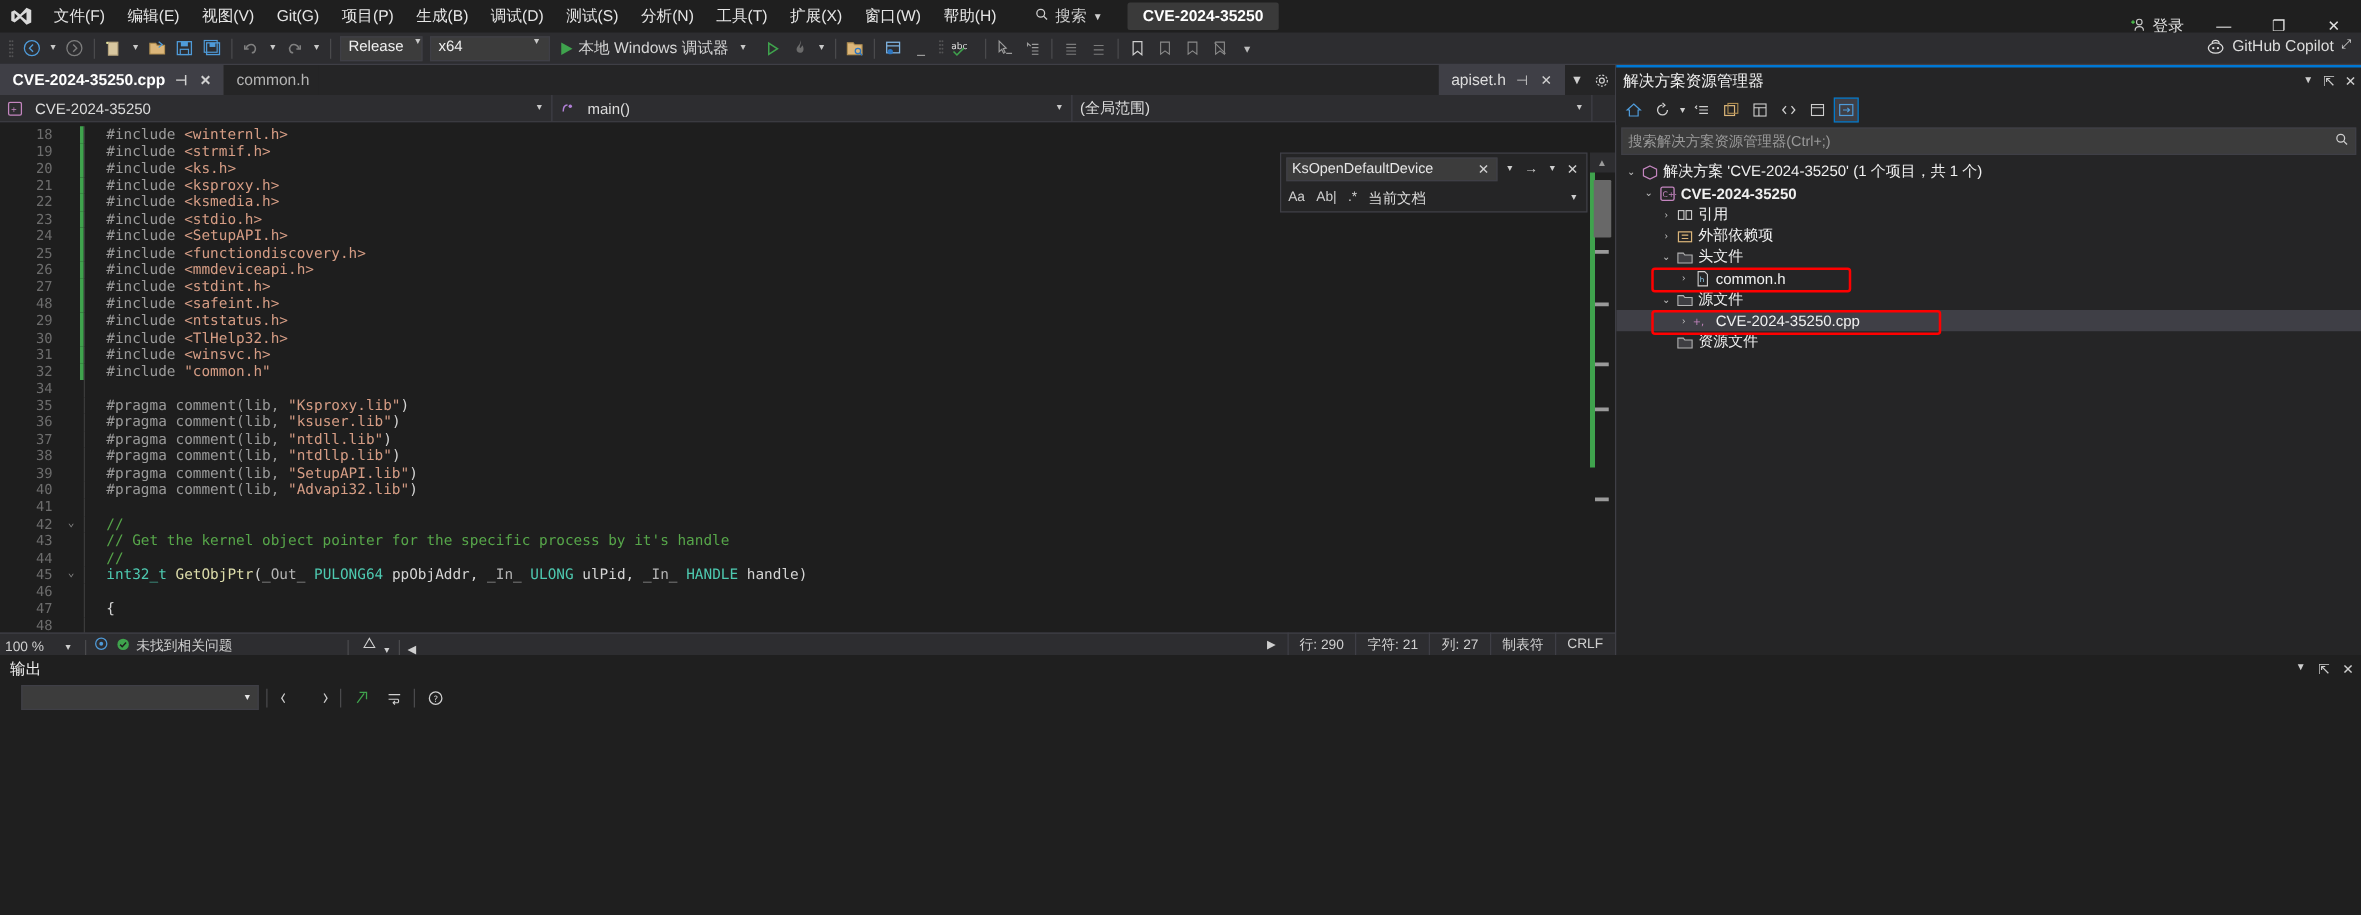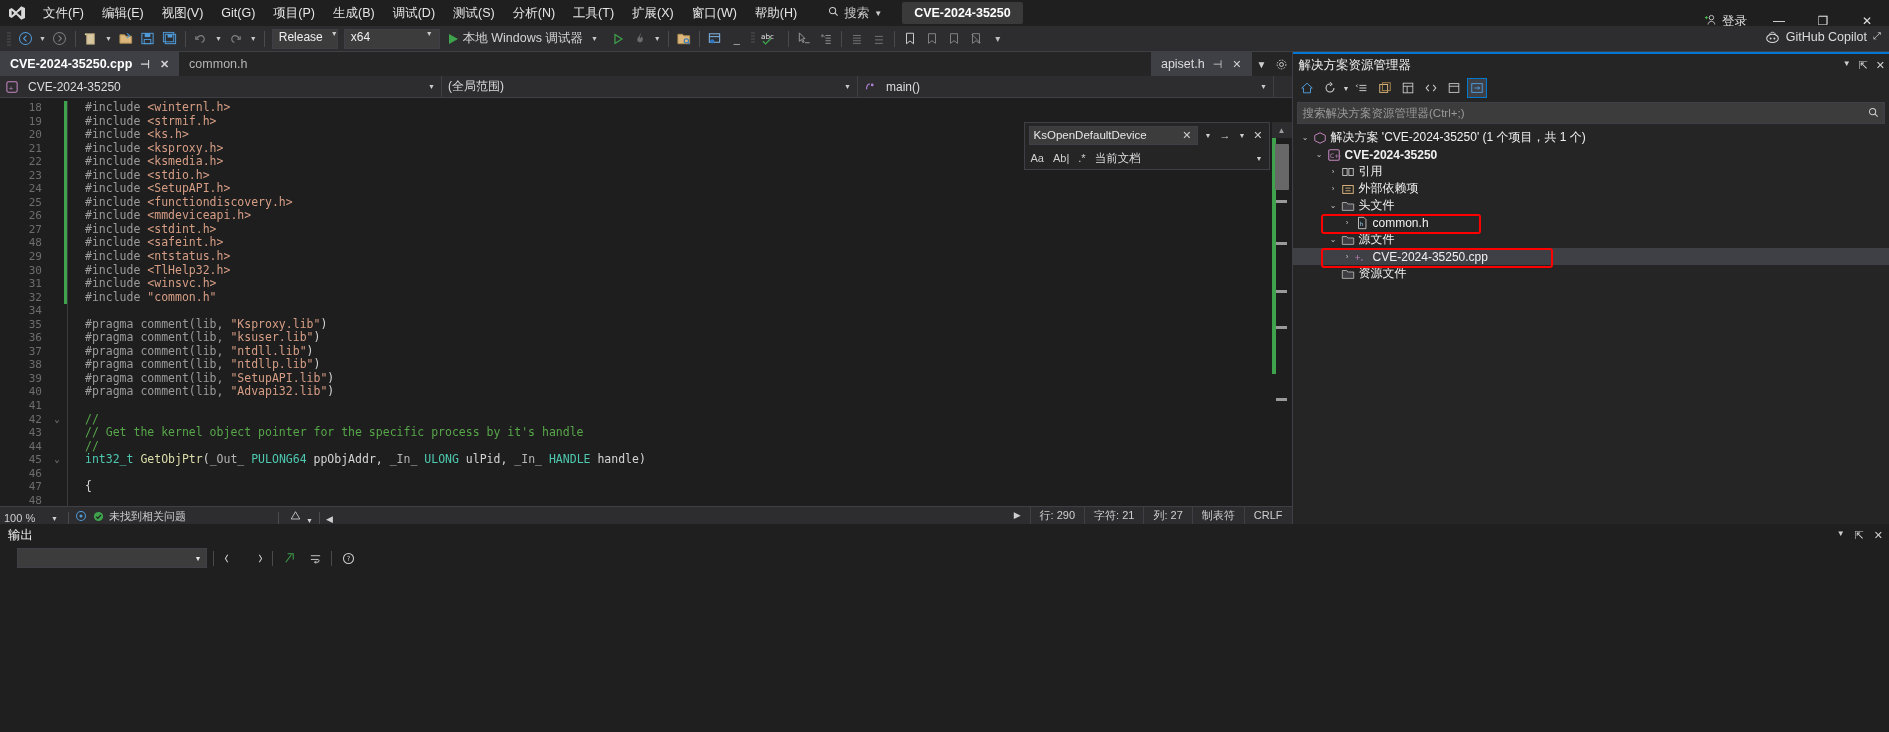--- a/index.html
+++ b/index.html
@@ -484,33 +484,33 @@
               <svg width="12" height="12" viewBox="0 0 14 14">
                   <rect x="1" y="1" width="12" height="12" rx="1.5" fill="none" stroke="#c586c0" stroke-width="1.2"></rect>
                   <text x="3" y="10" font-family="DejaVu Sans" font-size="7" fill="#c586c0">+</text>
                 </svg>
             </span>
             <span>CVE-2024-35250</span>
           </div>
           <span class="cc">▼</span>
         </div>
         <div class="navcombo" style="width:416px">
-          <span>(全局范围)</span>
-          <span class="cc">▼</span>
-        </div>
-        <div class="navcombo" style="width:416px">
           <div class="navsplit">
             <span class="ic">
               <svg width="12" height="12" viewBox="0 0 14 14">
                   <path d="M3 9.5c0-3 1-6 4-6" fill="none" stroke="#b180d7" stroke-width="1.4"></path>
                   <circle cx="9.6" cy="4.6" r="1.6" fill="#b180d7"></circle>
                 </svg>
             </span>
             <span>main()</span>
           </div>
+          <span class="cc">▼</span>
+        </div>
+        <div class="navcombo" style="width:416px">
+          <span>(全局范围)</span>
           <span class="cc">▼</span>
         </div>
       </div>
 
       <div class="codearea">
         <div class="code" id="code-lines">
             <div class="cl"><div class="gutter-num">18</div><div class="fold"></div><div class="chg green"></div><div class="sep"></div><div class="txt"><span class="k-pre">#include </span><span class="k-inc">&lt;winternl.h&gt;</span></div></div>
             <div class="cl"><div class="gutter-num">19</div><div class="fold"></div><div class="chg green"></div><div class="sep"></div><div class="txt"><span class="k-pre">#include </span><span class="k-inc">&lt;strmif.h&gt;</span></div></div>
             <div class="cl"><div class="gutter-num">20</div><div class="fold"></div><div class="chg green"></div><div class="sep"></div><div class="txt"><span class="k-pre">#include </span><span class="k-inc">&lt;ks.h&gt;</span></div></div>
             <div class="cl"><div class="gutter-num">21</div><div class="fold"></div><div class="chg green"></div><div class="sep"></div><div class="txt"><span class="k-pre">#include </span><span class="k-inc">&lt;ksproxy.h&gt;</span></div></div>

